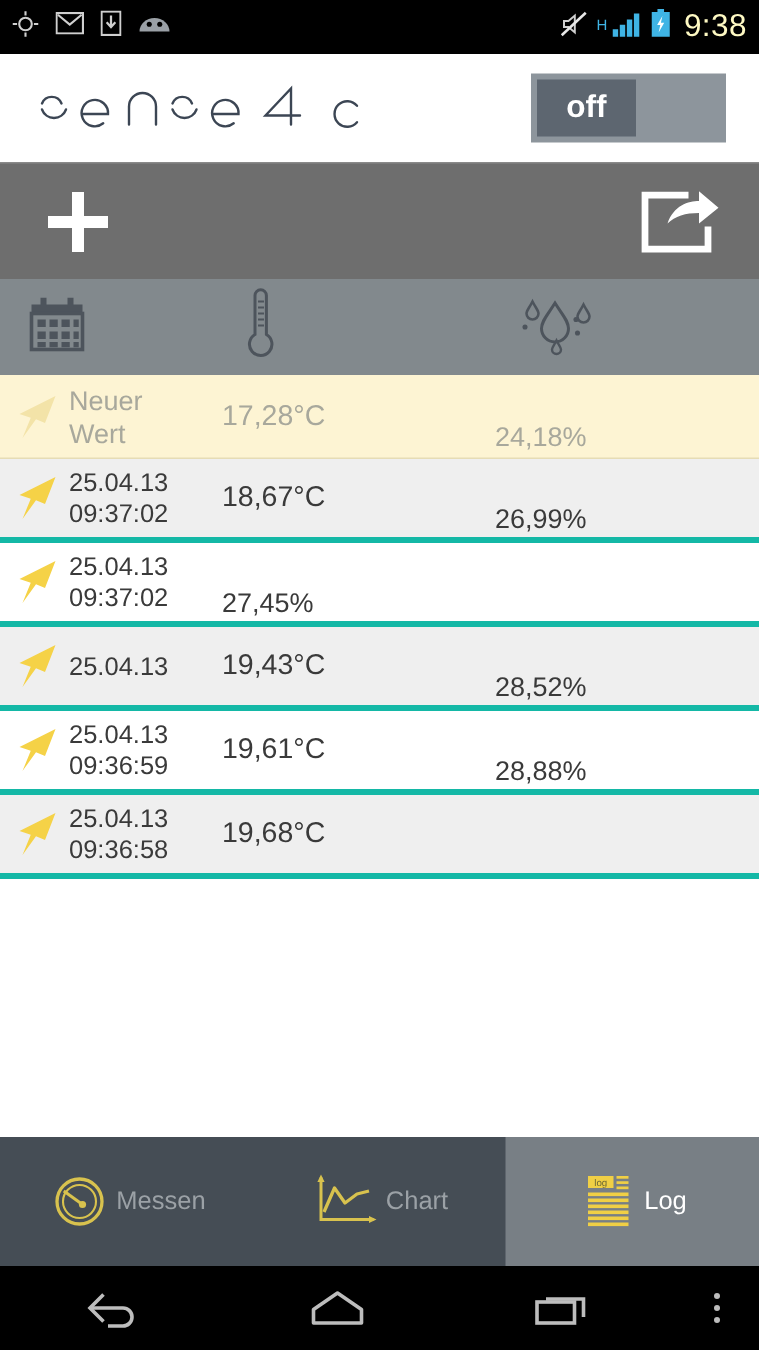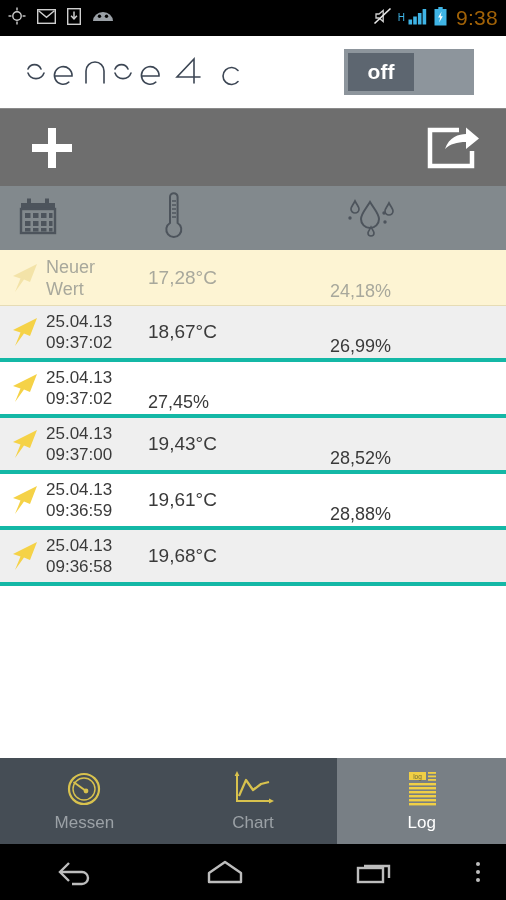--- a/index.html
+++ b/index.html
@@ -33,21 +33,21 @@
     gap: 11px;
     flex: 1;
   }
   .sb-right {
     display: flex;
     align-items: center;
     gap: 6px;
   }
   .sb-icon { display: block; }
   .sb-clock {
-    color: #a16207;
+    color: #fef9c3;
     font-size: 21px;
     letter-spacing: 0.3px;
     margin-left: 3px;
     font-family: "Liberation Sans", sans-serif;
   }
   .sb-h {
     color: #3fb4e5;
     font-size: 10px;
     line-height: 10px;
     margin-right: -3px;
@@ -55,21 +55,21 @@
     margin-top: 7px;
   }
 
   
   .appheader {
     height: 72px;
     background: #ffffff;
     display: flex;
     align-items: center;
     justify-content: space-between;
-    padding: 0 32px 0 22px;
+    padding: 0 22px 0 22px;
     box-sizing: border-box;
   }
   .logo {
     display: block;
   }
   .toggle {
     width: 130px;
     height: 46px;
     background: #8d959c;
     display: flex;
@@ -172,21 +172,21 @@
   
   .tabbar {
     height: 86px;
     background: #454d55;
     display: flex;
     align-items: stretch;
   }
   .tab {
     flex: 1;
     display: flex;
-    flex-direction: column;
+    flex-direction: row;
     align-items: center;
     justify-content: center;
     gap: 4px;
   }
   .tab.active { background: #787f85; }
   .tab-label {
     font-size: 17px;
     color: #9ba1a6;
   }
   .tab.active .tab-label { color: #ffffff; }
@@ -412,21 +412,20 @@
     </div>
 
     <div class="row odd">
       <div class="cell-icon">
         <svg width="34" height="34" viewBox="0 0 34 34">
           <path d="M31 3 L7 15 L14.5 17.5 L9 31 L18 18.5 L24 21 Z" fill="#f5d247"></path>
         </svg>
       </div>
       <div class="cell-date">
         <div>25.04.13</div>
-        <div>09:37:00</div>
       </div>
       <div class="cell-temp">19,43°C</div>
       <div class="cell-hum">28,52%</div>
     </div>
 
     <div class="row even">
       <div class="cell-icon">
         <svg width="34" height="34" viewBox="0 0 34 34">
           <path d="M31 3 L7 15 L14.5 17.5 L9 31 L18 18.5 L24 21 Z" fill="#f5d247"></path>
         </svg>

